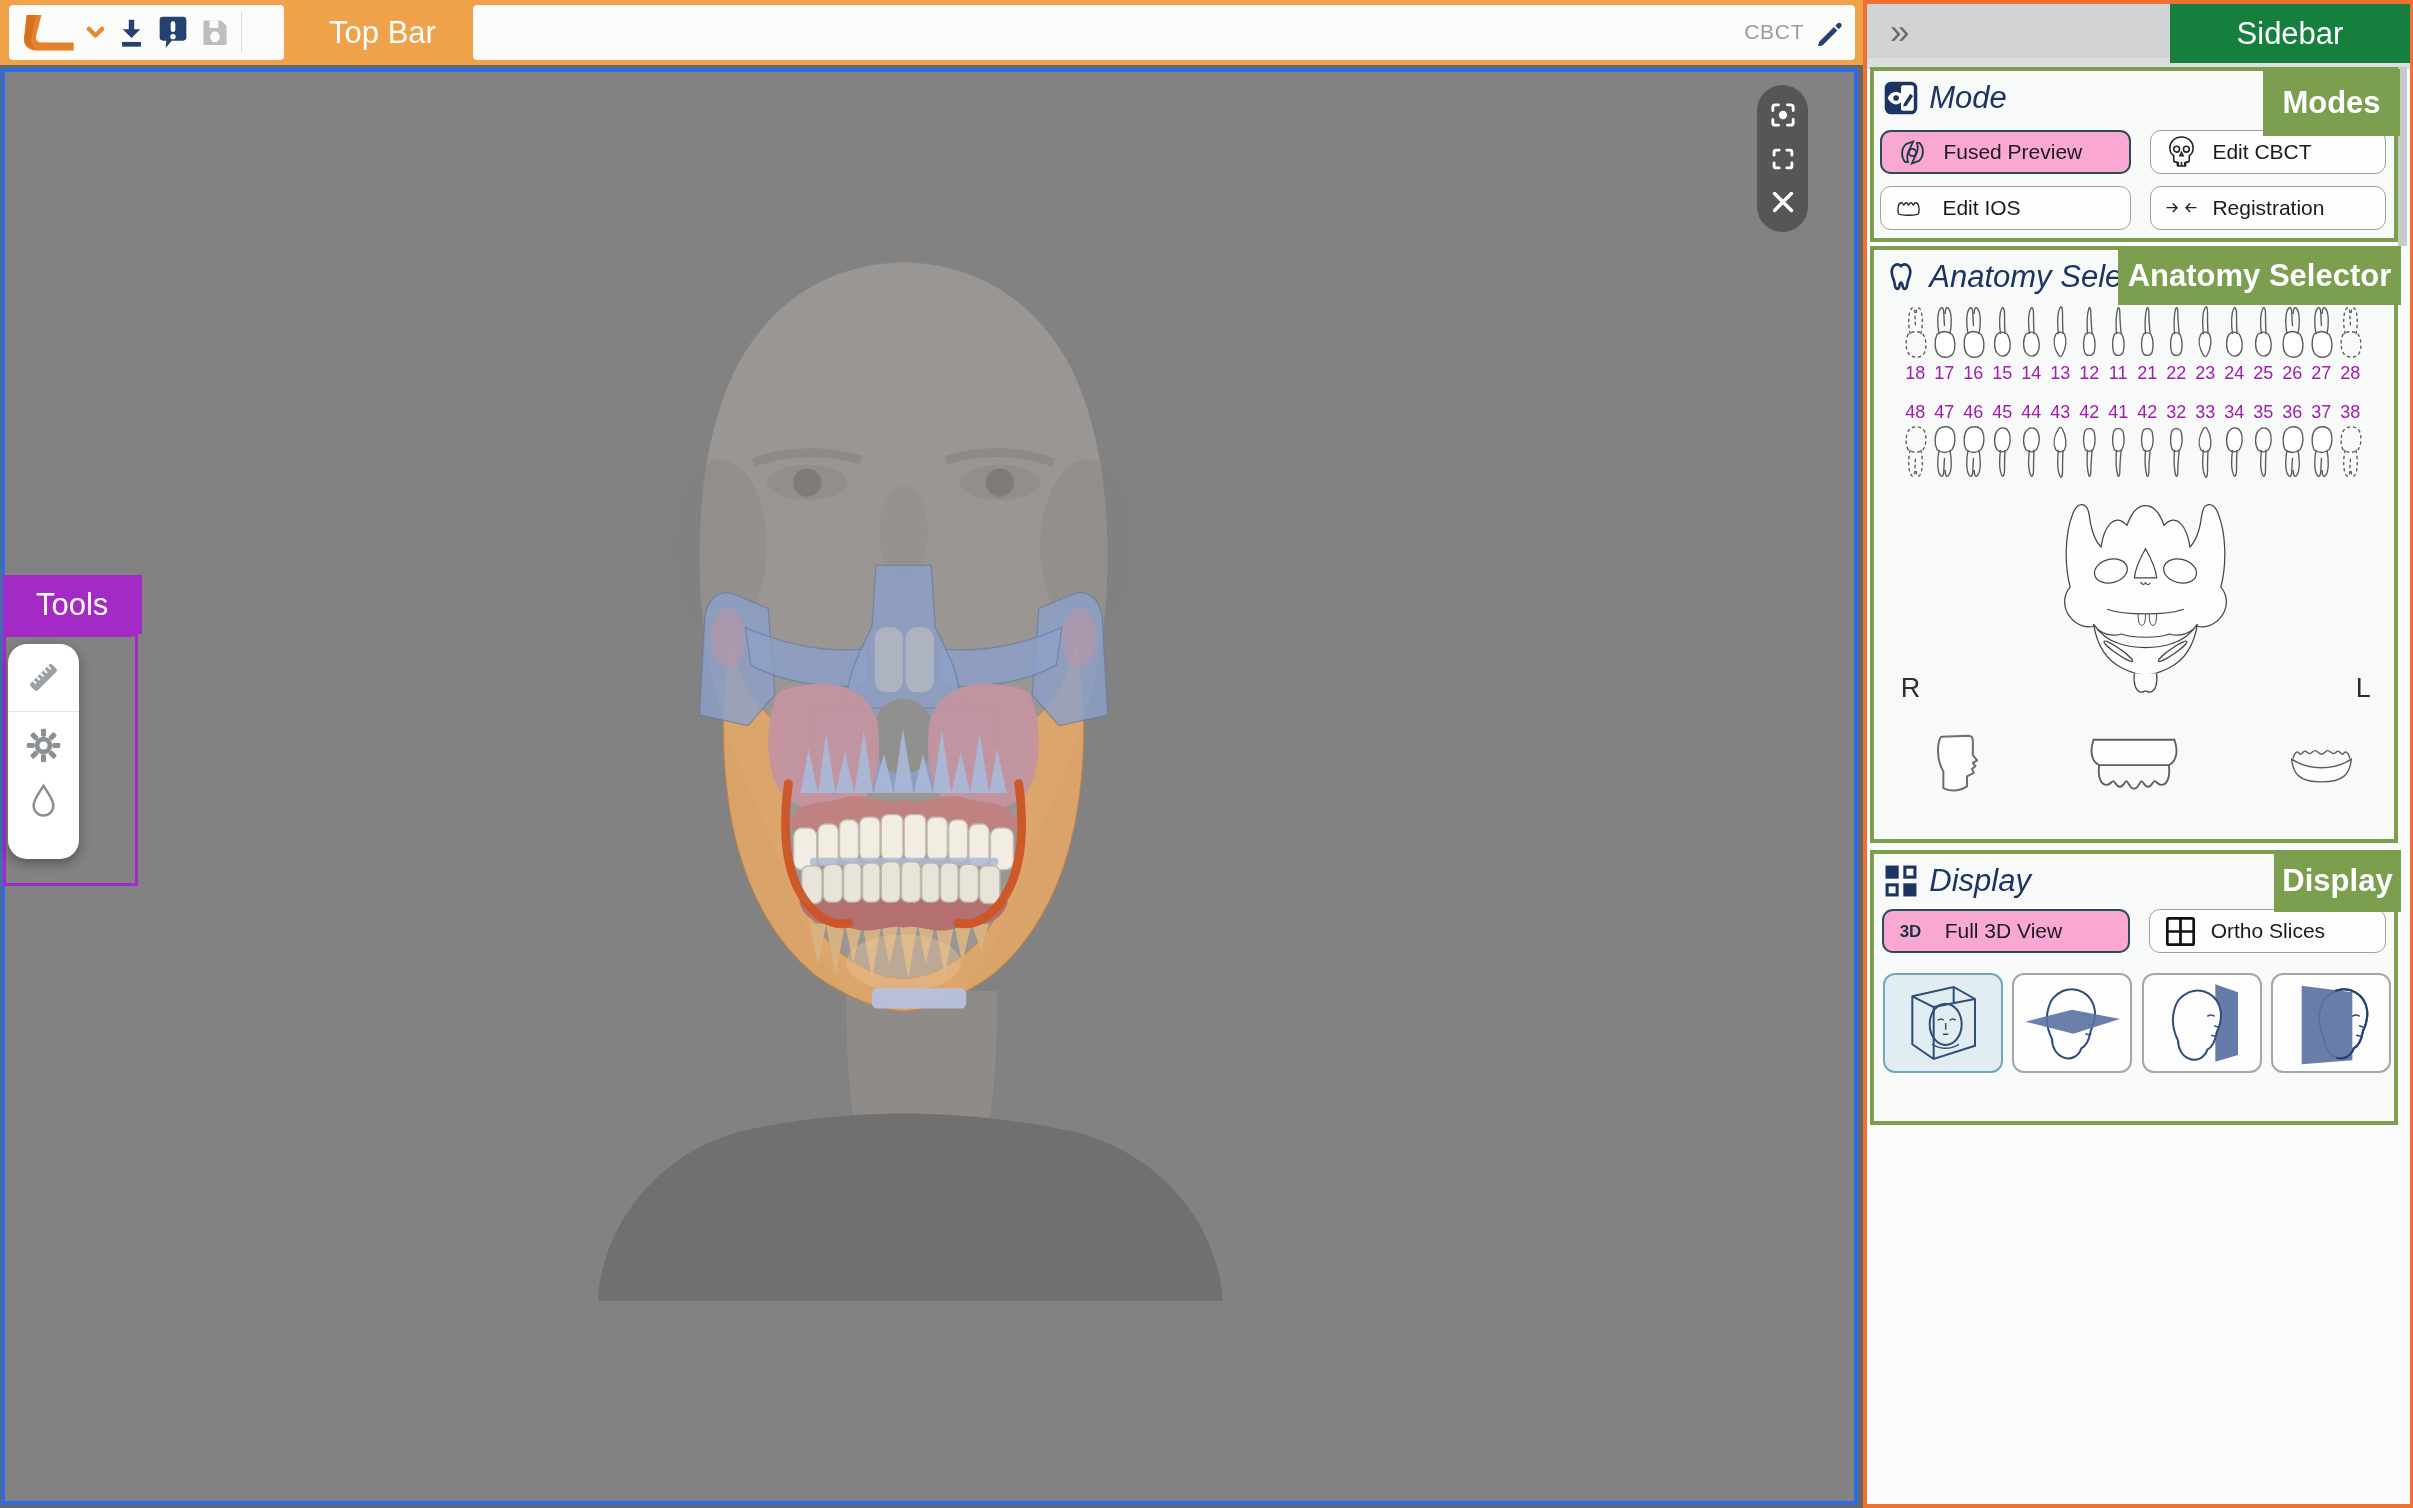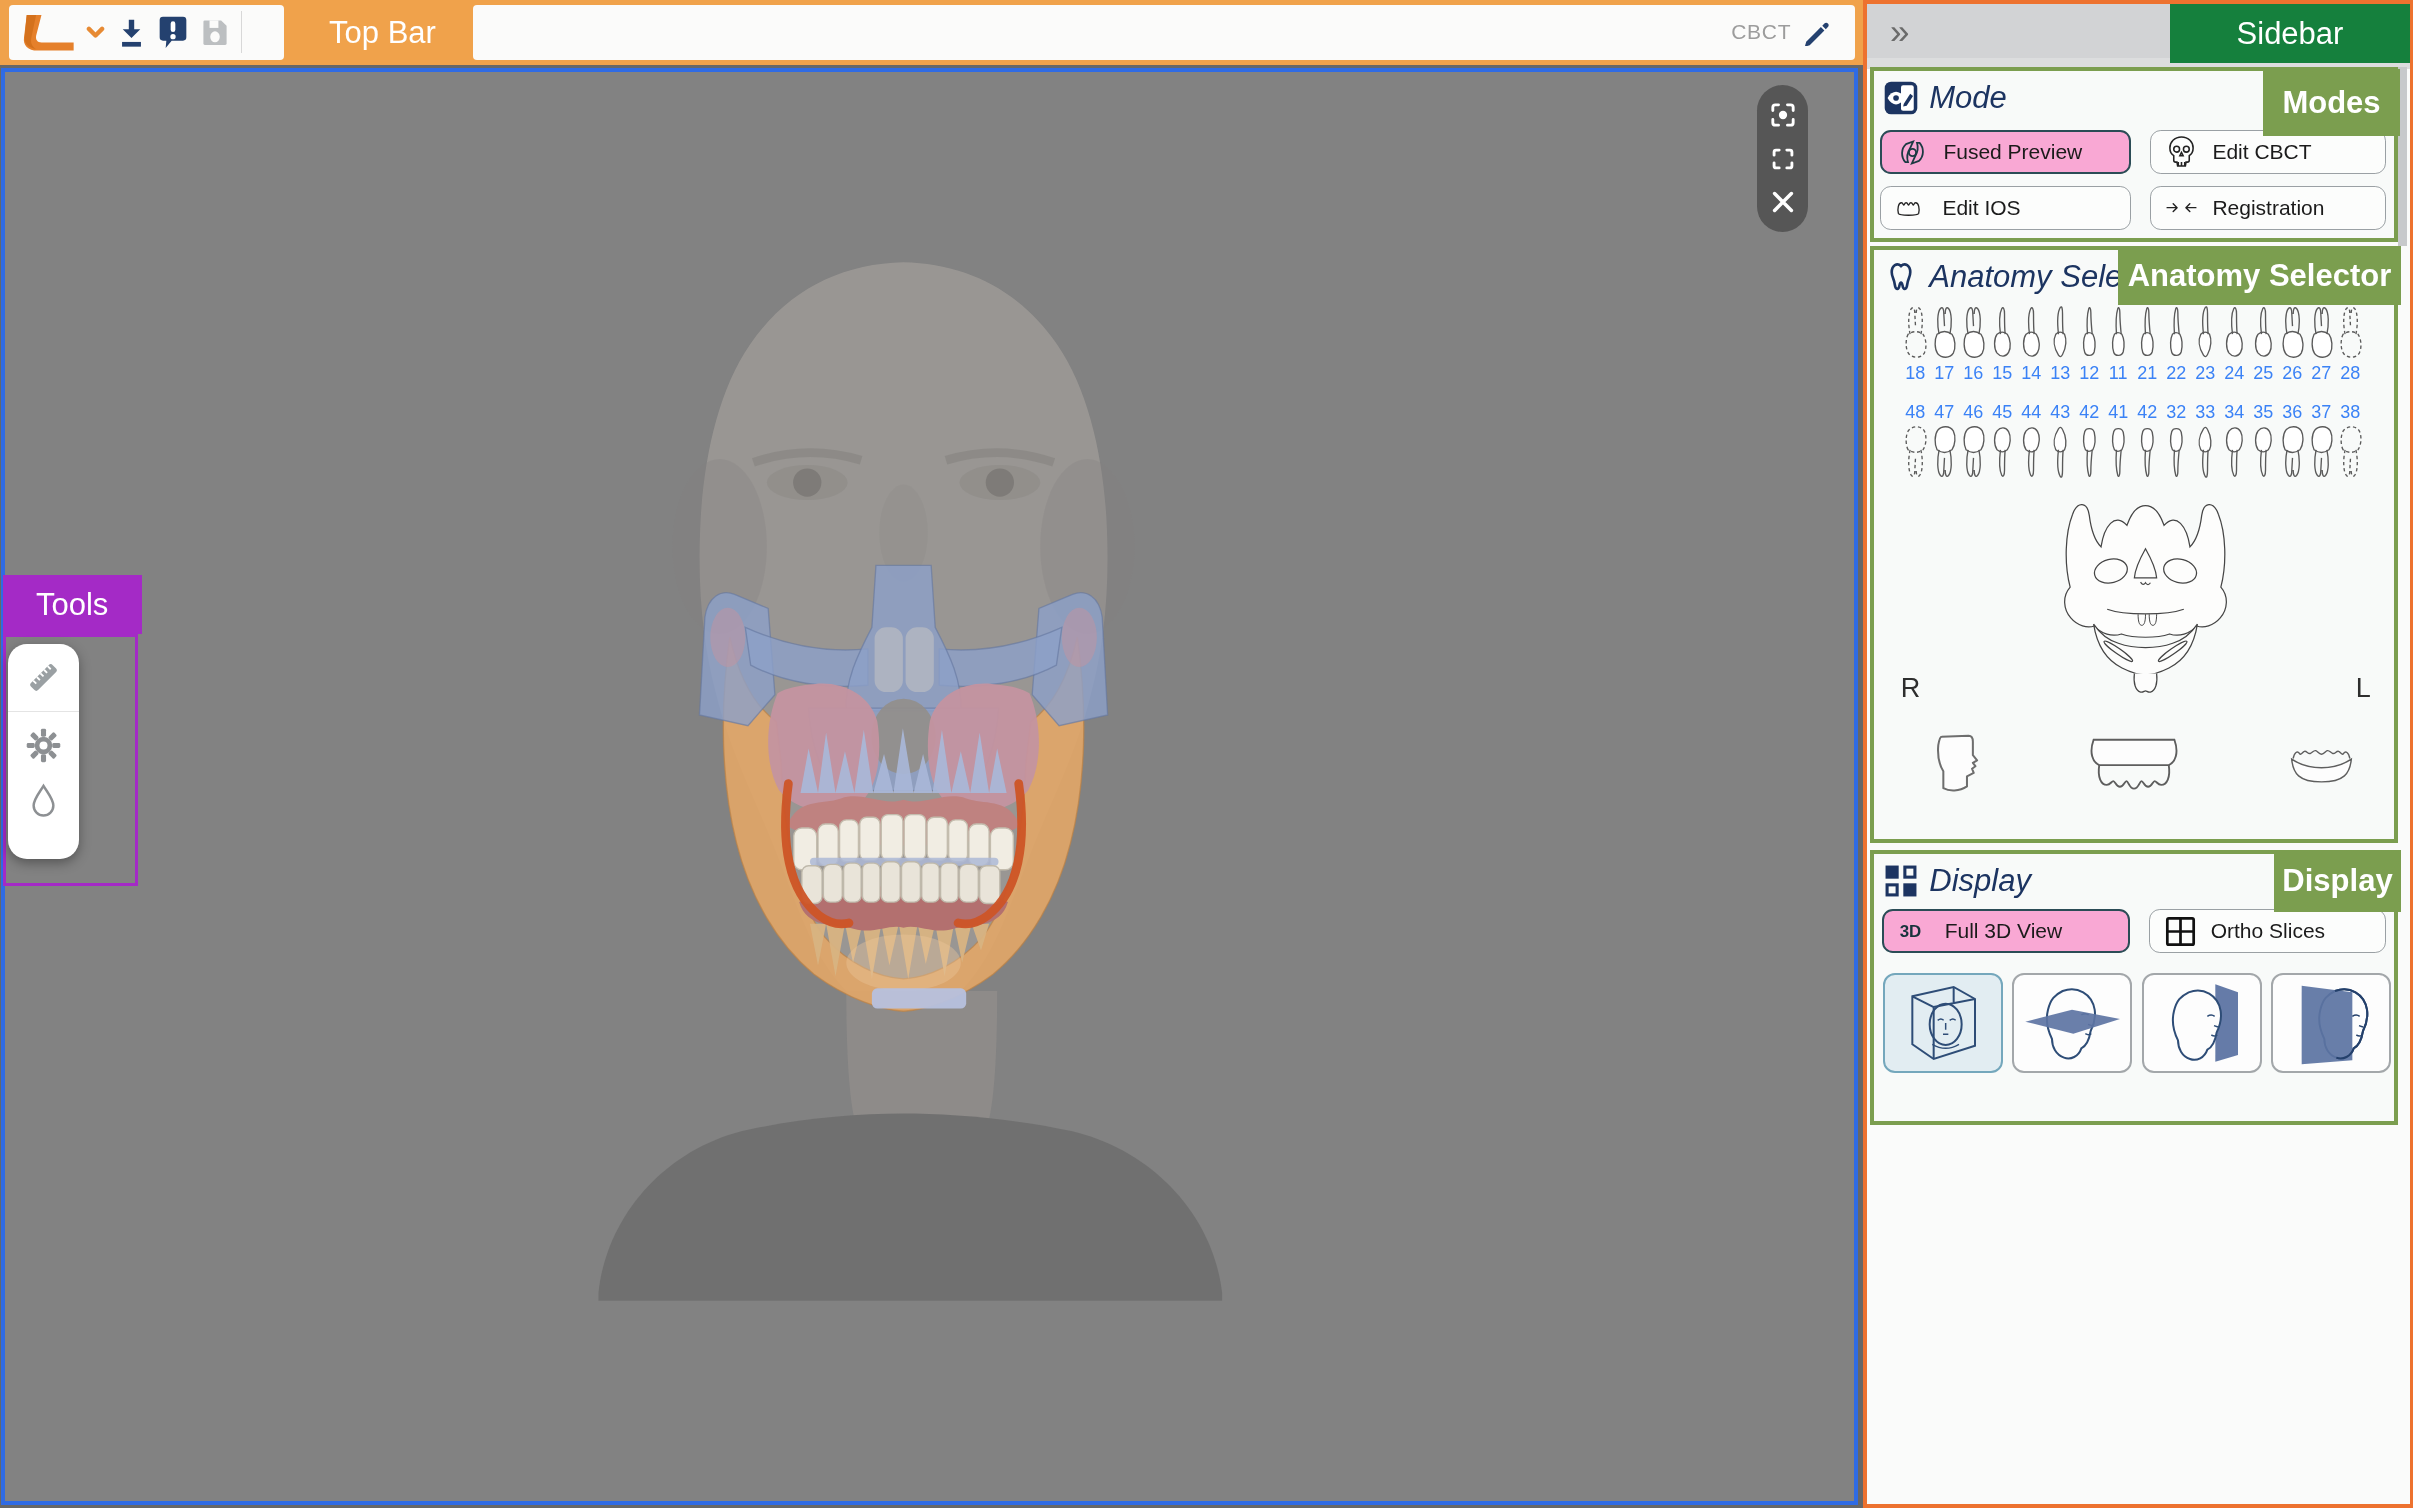--- a/index.html
+++ b/index.html
@@ -7,21 +7,21 @@
   .abs{position:absolute;}
   
   .topbar{left:0;top:0;width:1863px;height:65px;background:#F0A24B;}
   .toolbox{left:9.4px;top:4.7px;width:275px;height:55px;background:#FBFBFA;border-radius:4px;
     display:flex;align-items:center;padding:0 6.7px;gap:10.8px;box-sizing:border-box;}
   .tb-ico{display:inline-flex;align-items:center;justify-content:center;}
   .tb-div{width:1.3px;height:42px;background:#D8D8D8;}
   .topbar-title{left:286px;top:0;width:193px;height:65px;display:flex;align-items:center;justify-content:center;
     color:#fff;font-size:31px;}
   .topbar-input{left:473px;top:4.7px;width:1382px;height:55px;background:#FBFBFA;border-radius:4px;
-    display:flex;align-items:center;justify-content:flex-end;gap:10.8px;padding-right:25px;box-sizing:border-box;}
+    display:flex;align-items:center;justify-content:flex-end;gap:10.8px;padding-right:12px;box-sizing:border-box;}
   .scan-type{color:#9C9C9C;font-size:21px;letter-spacing:0.7px;}
   
   .viewer-wrap{left:0;top:65px;width:1863px;height:1444px;background:#676767;}
   .viewer{left:1.3px;top:2.7px;width:1857px;height:1437px;border:4px solid #2F6BE4;background:#828282;
     box-sizing:border-box;overflow:hidden;}
   .pill{left:1752px;top:13.5px;width:51px;height:147px;border-radius:25.6px;background:#565656;
     display:flex;flex-direction:column;align-items:center;justify-content:space-evenly;}
   .pill .tb-ico{width:28px;height:28px;}
   
   .tools-label{left:2.7px;top:575px;width:139px;height:59px;background:#A42AC6;color:#fff;font-size:31px;
@@ -57,21 +57,21 @@
   .disp-grid{position:absolute;left:8px;top:55px;display:grid;grid-template-columns:248px 237px;gap:19px;}
   .views-row{position:absolute;left:9.4px;top:119px;display:flex;gap:9.4px;}
   .view-btn{width:120px;height:100px;border:2px solid #A3A7AA;border-radius:12px;background:#FDFDFD;
     display:flex;align-items:center;justify-content:center;box-sizing:border-box;}
   .view-btn.selected{border:2.7px solid #74A7BC;background:#E2EDF2;}
   .view-btn svg{width:108px;height:88px;}
   
   .teeth-row{position:absolute;display:flex;}
   .tooth-cell{width:29px;display:flex;flex-direction:column;align-items:center;}
   .tooth-cell svg{width:27px;height:57px;}
-  .tooth-num{font-size:18px;color:#3b82f6;height:23px;display:flex;align-items:center;}
+  .tooth-num{font-size:18px;color:#a21caf;height:23px;display:flex;align-items:center;}
   .side-lbl{position:absolute;font-size:27px;color:#2E2E2E;}
   .anat-ico{position:absolute;}
 </style>
 </head>
 <body>
 
 <div class="abs topbar">
   <div class="abs toolbox">
     <span class="tb-ico" style="width:59px;height:38px">
       <svg viewBox="0 0 88 56">

